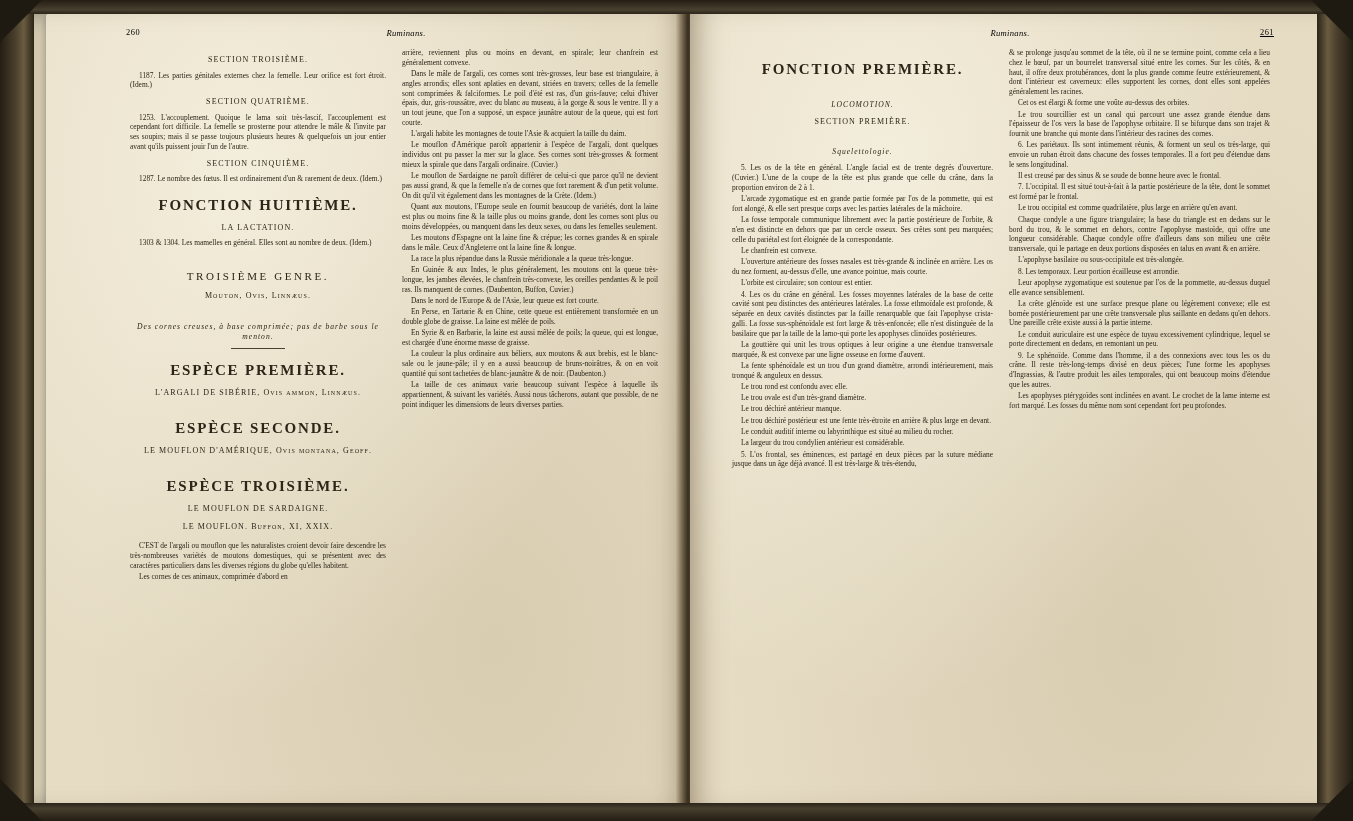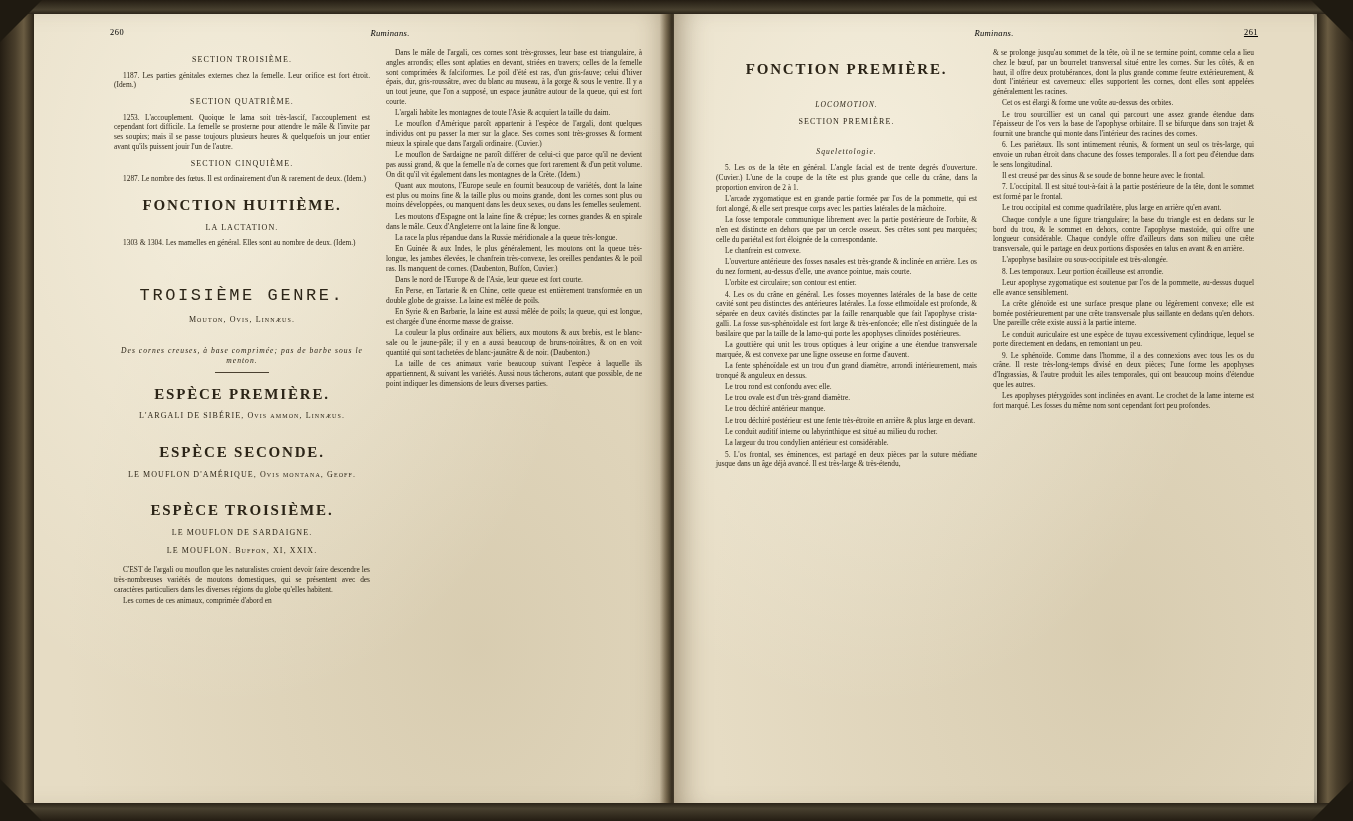--- a/index.html
+++ b/index.html
@@ -21,21 +21,21 @@
       linear-gradient(to right, #2b2217 0px, #5a4e3a 12px, #6d6049 26px, #3d3426 40px, #2f2719 52px, #1d1711 1353px);
   }
   
   .table-bg {
     position: absolute;
     inset: 0;
     background: linear-gradient(135deg,#3b3225 0%, #2c2519 40%, #241e14 100%);
   }
   .spread {
     position: absolute;
-    left: 0;
+    left: 16px;
     top: 8px;
     width: 1337px;
     height: 805px;
     background: #d9cfb6;
     box-shadow: 0 0 26px rgba(0,0,0,0.55) inset;
   }
   
   .page {
     position: absolute;
     top: 6px;
@@ -130,24 +130,23 @@
   .col { width: 50%; }
 
   .head-sc {
     text-align: center;
     font-variant: small-caps;
     letter-spacing: 1.1px;
     font-size: 8px;
     margin: 7px 0 5px;
   }
   .head-sc.big {
-    font-size: 17px;
+    font-size: 11px;
     letter-spacing: 2.6px;
-    margin: 28px 0 8px;
-    font-family: Liberation Mono, monospace;
+    margin: 12px 0 8px;
   }
   .head-sc.mid {
     font-size: 15px;
     letter-spacing: 1.8px;
     margin: 12px 0 6px;
     font-weight: bold;
   }
   .head-it {
     text-align: center;
     font-style: italic;
@@ -204,20 +203,21 @@
             <div class="head-sc">LE MOUFLON D'AMÉRIQUE, Ovis montana, Geoff.</div>
             <div class="gap-s"></div>
             <div class="head-sc mid">ESPÈCE TROISIÈME.</div>
             <div class="head-sc">LE MOUFLON DE SARDAIGNE.</div>
             <div class="head-sc">LE MOUFLON. Buffon, XI, XXIX.</div>
             <div class="gap-s"></div>
             <p>C'EST de l'argali ou mouflon que les naturalistes croient devoir faire descendre les très-nombreuses variétés de moutons domestiques, qui se présentent avec des caractères particuliers dans les diverses régions du globe qu'elles habitent.</p>
             <p>Les cornes de ces animaux, comprimée d'abord en</p>
           </div>
           <div class="col">
+            <p class="noind">arrière, reviennent plus ou moins en devant, en spirale; leur chanfrein est généralement convexe.</p>
             <p>Dans le mâle de l'argali, ces cornes sont très-grosses, leur base est triangulaire, à angles arrondis; elles sont aplaties en devant, striées en travers; celles de la femelle sont comprimées &amp; falciformes. Le poil d'été est ras, d'un gris-fauve; celui d'hiver épais, dur, gris-roussâtre, avec du blanc au museau, à la gorge &amp; sous le ventre. Il y a un tout jeune, que l'on a supposé, un espace jaunâtre autour de la queue, qui est fort courte.</p>
             <p>L'argali habite les montagnes de toute l'Asie &amp; acquiert la taille du daim.</p>
             <p>Le mouflon d'Amérique paroît appartenir à l'espèce de l'argali, dont quelques individus ont pu passer la mer sur la glace. Ses cornes sont très-grosses &amp; forment mieux la spirale que dans l'argali ordinaire. (Cuvier.)</p>
             <p>Le mouflon de Sardaigne ne paroît différer de celui-ci que parce qu'il ne devient pas aussi grand, &amp; que la femelle n'a de cornes que fort rarement &amp; d'un petit volume. On dit qu'il vit également dans les montagnes de la Crète. (Idem.)</p>
             <p>Quant aux moutons, l'Europe seule en fournit beaucoup de variétés, dont la laine est plus ou moins fine &amp; la taille plus ou moins grande, dont les cornes sont plus ou moins développées, ou manquent dans les deux sexes, ou dans les femelles seulement.</p>
             <p>Les moutons d'Espagne ont la laine fine &amp; crépue; les cornes grandes &amp; en spirale dans le mâle. Ceux d'Angleterre ont la laine fine &amp; longue.</p>
             <p>La race la plus répandue dans la Russie méridionale a la queue très-longue.</p>
             <p>En Guinée &amp; aux Indes, le plus généralement, les moutons ont la queue très-longue, les jambes élevées, le chanfrein très-convexe, les oreilles pendantes &amp; le poil ras. Ils manquent de cornes. (Daubenton, Buffon, Cuvier.)</p>
             <p>Dans le nord de l'Europe &amp; de l'Asie, leur queue est fort courte.</p>
             <p>En Perse, en Tartarie &amp; en Chine, cette queue est entièrement transformée en un double globe de graisse. La laine est mêlée de poils.</p>

